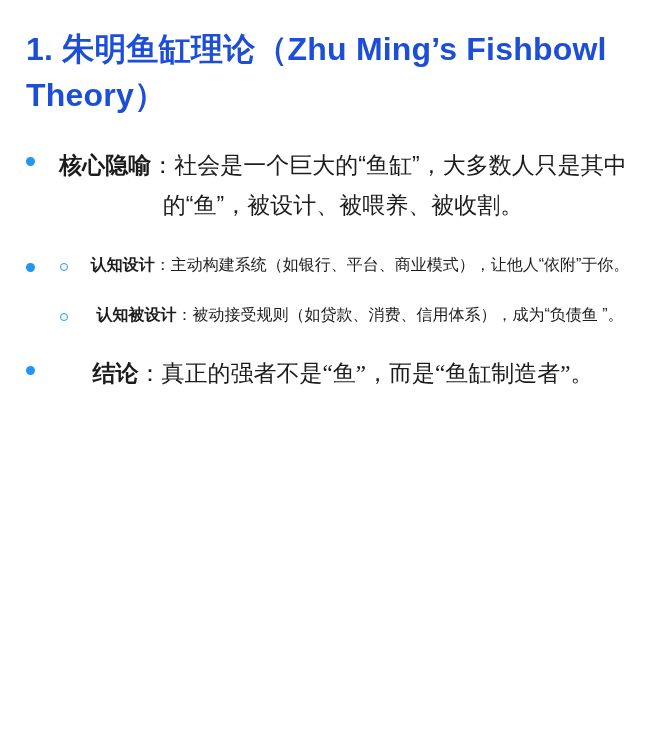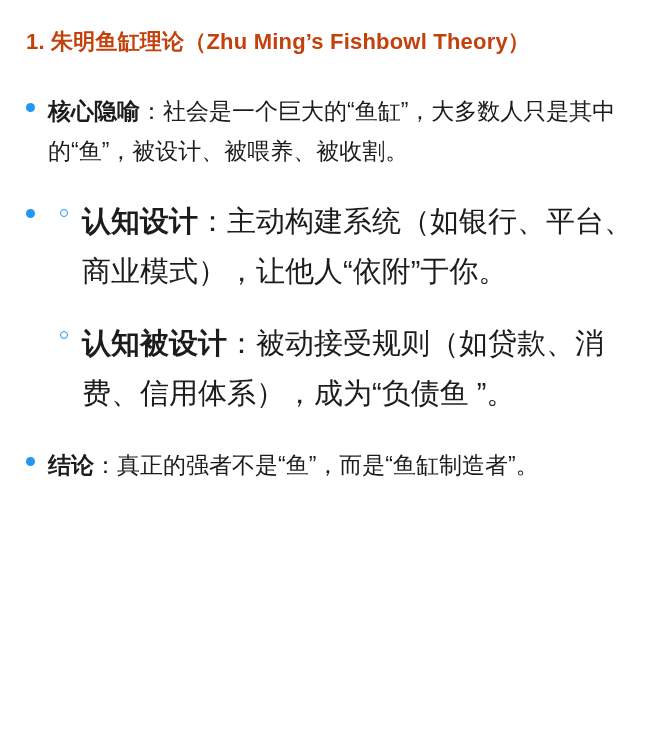--- a/index.html
+++ b/index.html
@@ -12,43 +12,45 @@
     background: #ffffff;
     font-family: "Liberation Sans", "DejaVu Sans", sans-serif;
     color: #1a1a1a;
     overflow: hidden;
   }
   .page {
     padding: 26px 22px 0 26px;
     box-sizing: border-box;
   }
   .doc-title {
-    font-size: 22px;
+    font-size: 32px;
     font-weight: bold;
     line-height: 1.45;
     letter-spacing: 0.2px;
-    margin: 0 0 33px 0;
-    color: #c2410c;
+    margin: 0 0 26px 0;
+    color: #1d4ed8;
   }
   ul.level-1 {
     list-style: none;
     margin: 0;
     padding: 0 0 0 22px;
+    text-align: center;
   }
   ul.level-2 {
     list-style: none;
     margin: 14px 0 0 0;
     padding: 0 0 0 34px;
   }
   li.item {
     position: relative;
     margin-bottom: 26px;
   }
   li.item:last-child {
     margin-bottom: 0;
+    font-family: Liberation Serif, serif;
   }
   .bullet-dot {
     position: absolute;
     left: -22px;
     top: 12px;
     width: 9px;
     height: 9px;
     border-radius: 50%;
     background: #2196f3;
   }
@@ -63,21 +65,21 @@
     box-sizing: border-box;
     background: transparent;
   }
   .text {
     font-size: 23px;
     line-height: 1.75;
     color: #1c1c1c;
     word-break: break-word;
   }
   .text.sub {
-    font-size: 29px;
+    font-size: 16px;
     line-height: 1.72;
   }
   .term {
     font-weight: bold;
   }
   li.sub-item {
     position: relative;
     margin-bottom: 22px;
   }
   li.sub-item:last-child {

